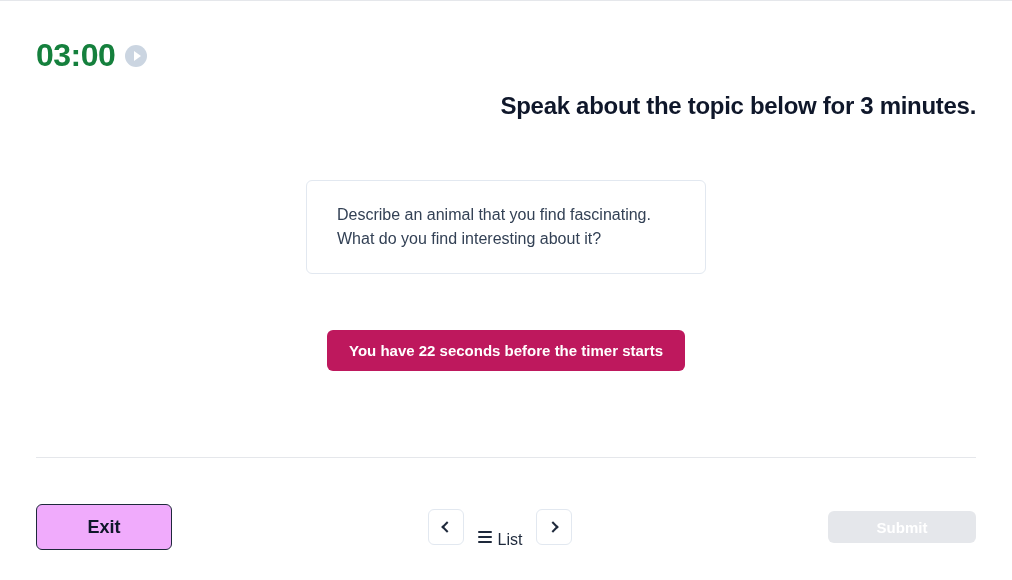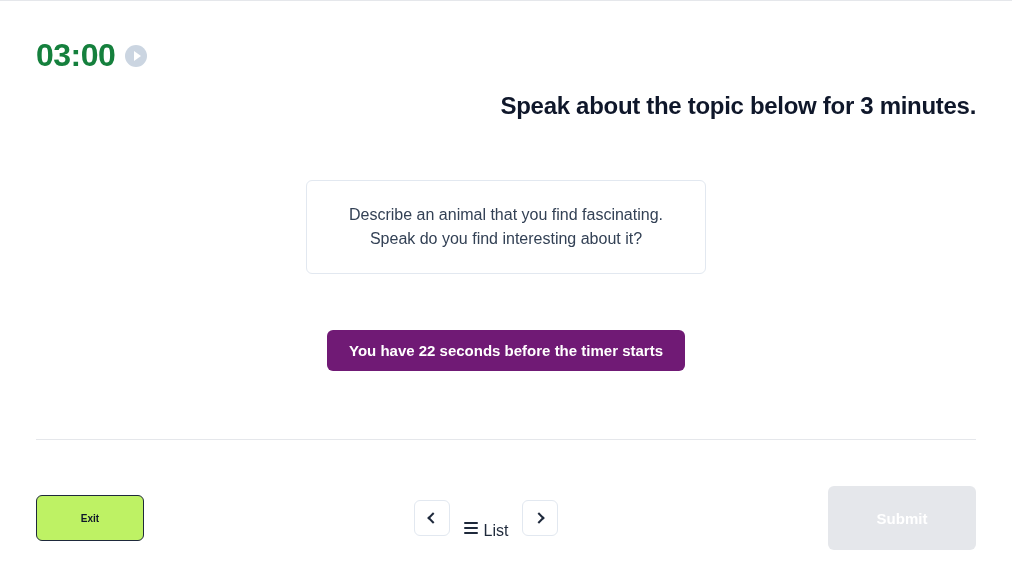--- a/index.html
+++ b/index.html
@@ -64,45 +64,45 @@
     }
     .topic-card {
       width: 400px;
       border: 1px solid #e2e8f0;
       border-radius: 6px;
       padding: 22px 30px;
       color: #334155;
       font-size: 16px;
       line-height: 1.5;
       margin-bottom: 56px;
-      text-align: center;
+      text-align: left;
     }
     .countdown-pill {
-      background: #701a75;
+      background: #be185d;
       color: #fff;
       font-size: 15px;
       font-weight: 700;
       padding: 12px 22px;
       border-radius: 6px;
     }
     .footer {
       border-top: 1px solid #e5e7eb;
       padding-top: 46px;
       padding-bottom: 30px;
       display: flex;
       align-items: center;
       justify-content: space-between;
     }
     .exit-btn {
-      width: 108px;
+      width: 136px;
       height: 46px;
-      background: #bef264;
+      background: #f0abfc;
       border: 1px solid #1e293b;
       border-radius: 6px;
-      font-size: 10px;
+      font-size: 18px;
       font-weight: 600;
       color: #0f172a;
       cursor: pointer;
     }
     .nav-center {
       display: flex;
       align-items: center;
       gap: 14px;
     }
     .nav-arrow {
@@ -133,21 +133,21 @@
     }
     .hamburger span {
       display: block;
       width: 14px;
       height: 2px;
       background: #1e293b;
       border-radius: 1px;
     }
     .submit-btn {
       width: 148px;
-      height: 64px;
+      height: 32px;
       background: #e5e7eb;
       border: none;
       border-radius: 6px;
       color: #fff;
       font-size: 15px;
       font-weight: 700;
       cursor: default;
     }
     .chevron {
       width: 8px;
@@ -169,21 +169,21 @@
     <span class="play-circle">
       <span class="play-triangle"></span>
     </span>
   </div>
 
   <div class="instruction">Speak about the topic below for 3 minutes.</div>
 
   <div class="center-col">
     <div class="topic-card">
       <div>Describe an animal that you find fascinating.</div>
-      <div>Speak do you find interesting about it?</div>
+      <div>What do you find interesting about it?</div>
     </div>
 
     <div class="countdown-pill">You have 22 seconds before the timer starts</div>
   </div>
 
   <div class="footer">
     <button class="exit-btn">Exit</button>
 
     <div class="nav-center">
       <div class="nav-arrow">

